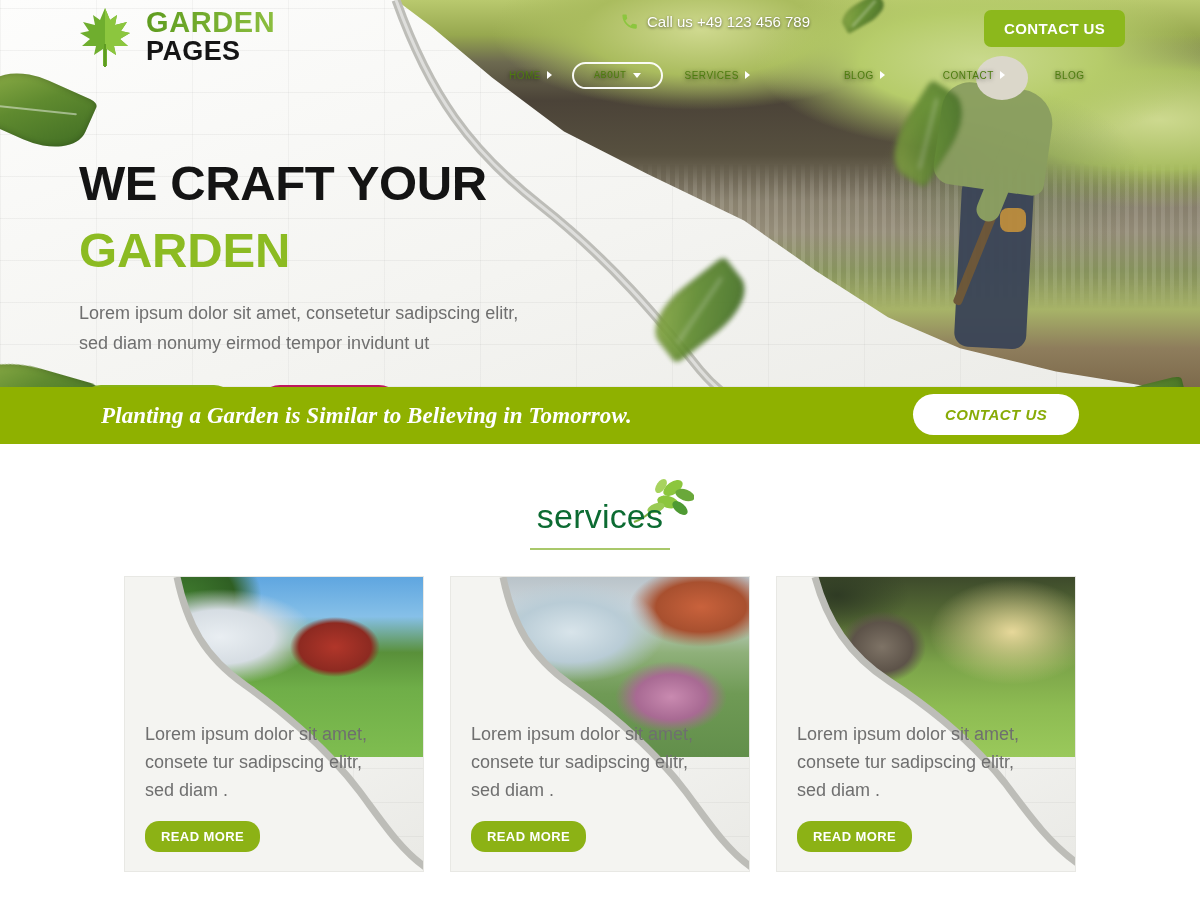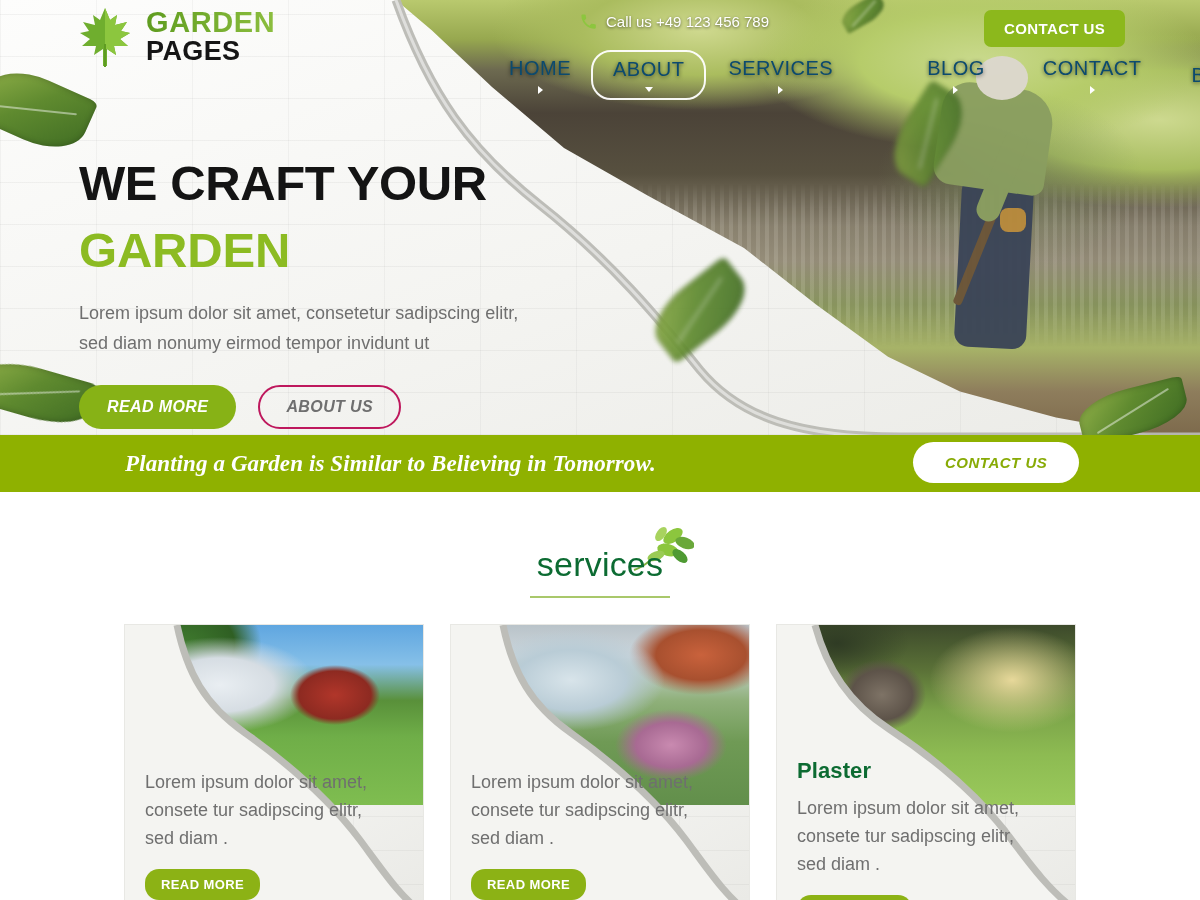--- a/index.html
+++ b/index.html
@@ -7,21 +7,21 @@
   body {
     font-family: "Liberation Sans", sans-serif;
     background: #ffffff;
     position: relative;
   }
 
   
   .hero {
     position: relative;
     width: 1200px;
-    height: 435px;
+    height: 387px;
     overflow: hidden;
     background: #f3f3f1;
   }
 
   
   .hero-photo {
     position: absolute;
     inset: 0;
     background:
       radial-gradient(ellipse 190px 130px at 1010px 180px, rgba(120,140,90,.55), rgba(120,140,90,0) 70%),
@@ -104,54 +104,54 @@
   .logo-leaf { width:54px; height:62px; }
   .logo-text { line-height:1.02; }
   .logo-top {
     font-size: 29px; font-weight: 700; letter-spacing:.6px; color:#6aa52a;
     background: linear-gradient(90deg,#5f9c1f,#8cbe3f);
     -webkit-background-clip: text; background-clip: text; color: transparent;
   }
   .logo-bottom { font-size: 27px; font-weight: 700; letter-spacing:.4px; color:#151515; }
 
   .callus {
-    position:absolute; left:579px; top:12px;
+    position:absolute; left:620px; top:12px;
     display:flex; align-items:center; gap:8px;
     color:#ffffff; font-size:15px; font-weight:400;
     text-shadow: 0 1px 3px rgba(0,0,0,.55);
   }
   .phone-icon { width:19px; height:19px; display:block; }
 
   .btn-contact-top {
     position:absolute; left:984px; top:10px;
     background:#8cb81c; color:#fff; border:none; border-radius:7px;
     padding: 10px 20px; font-size:15px; font-weight:700; letter-spacing:.4px;
     font-family:"Liberation Sans", sans-serif; cursor:pointer;
   }
 
   
   .nav {
     position:absolute; left:495px; top:56px; width:660px; height:38px;
     display:flex; align-items:center; gap:0; z-index: 9;
   }
   .nav-item {
     display:flex; align-items:center; gap:6px;
-    color:#0c4a6e; font-size:20px; font-weight:400; letter-spacing:.5px;
+    color:#4d7c0f; font-size:10px; font-weight:400; letter-spacing:.5px;
     text-shadow: 0 1px 4px rgba(0,0,0,.6);
-    padding: 7px 14px; cursor:pointer; white-space:nowrap;flex-direction:column;
+    padding: 7px 14px; cursor:pointer; white-space:nowrap;
   }
   .nav-item.active {
     border: 2px solid rgba(255,255,255,.95);
     border-radius: 20px;
     padding: 6px 20px;
     margin-right: 8px;
   }
   .caret-r { width:0;height:0;border-left:5px solid #fff;border-top:4px solid transparent;border-bottom:4px solid transparent; }
   .caret-d { width:0;height:0;border-top:5px solid #fff;border-left:4px solid transparent;border-right:4px solid transparent; }
-  .nav-gap-1 { margin-left: 6px; }
+  .nav-gap-1 { margin-left: 6px; font-family: Liberation Mono, monospace; }
   .nav-gap-2 { margin-left: 66px; }
   .nav-gap-3 { margin-left: 30px; }
   .nav-gap-4 { margin-left: 22px; }
 
   
   .hero-copy { position:absolute; left:79px; top:155px; z-index: 6; }
   .hero-h1 {
     font-size: 49px; font-weight: 700; color:#141414; letter-spacing:-.4px; line-height:1.18;
   }
   .hero-h1-green {
@@ -172,21 +172,21 @@
     padding: 11px 26px; font-size:16px; font-weight:700; font-style:italic; letter-spacing:.4px;
     font-family:"Liberation Sans", sans-serif; cursor:pointer;
   }
 
   
   .banner {
     position:relative; width:1200px; height:57px; background:#8fb100;
     display:flex; align-items:center;
   }
   .banner-text {
-    position:absolute; left:125px;
+    position:absolute; left:101px;
     font-family:"Liberation Serif", serif;
     font-style: italic; font-weight:700; font-size:23px; color:#ffffff; letter-spacing:.1px;
   }
   .btn-contact-banner {
     position:absolute; left:913px; top:7px;
     background:#ffffff; color:#88ab06; border:none; border-radius:22px;
     padding: 12px 32px; font-size:15px; font-weight:700; font-style:italic; letter-spacing:.5px;
     font-family:"Liberation Sans", sans-serif; cursor:pointer;
   }
 
@@ -392,20 +392,19 @@
       </div>
     </article>
 
     <article class="card">
       <div class="card-photo card-photo-3"></div>
       <svg class="card-wave" viewBox="0 0 300 300" preserveAspectRatio="none">
         <path d="M0,0 L38,0 C50,44 72,78 112,104 C158,134 198,168 228,206 C252,238 272,266 300,286 L300,300 L0,300 Z" fill="#f4f4f1"></path>
         <path d="M38,0 C50,44 72,78 112,104 C158,134 198,168 228,206 C252,238 272,266 300,286" fill="none" stroke="#bdbdb8" stroke-width="7"></path>
       </svg>
       <div class="card-body">
-        <h3 class="card-title">Plaster</h3>
         <p class="card-text">Lorem ipsum dolor sit amet, consete tur sadipscing elitr, sed diam .</p>
         <button class="btn-read-card">READ MORE</button>
       </div>
     </article>
 
   </div>
 </section>
 
 </body></html>

